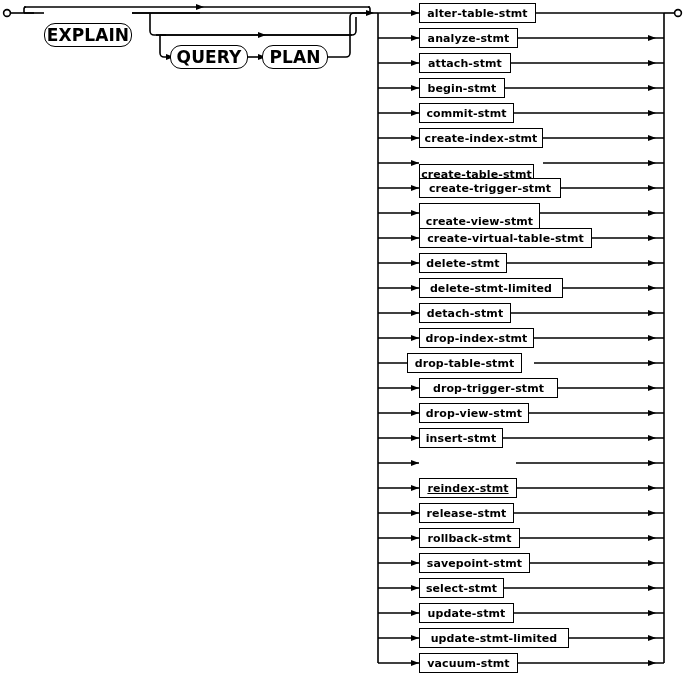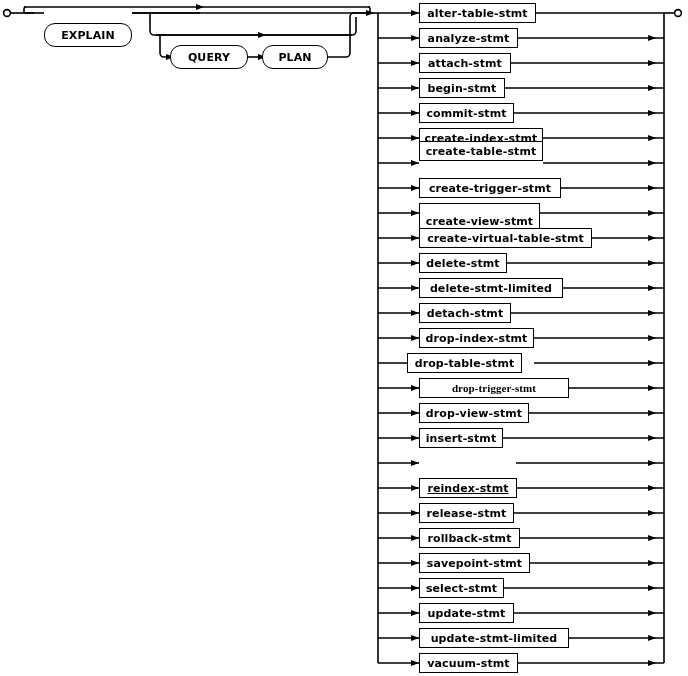--- a/index.html
+++ b/index.html
@@ -32,21 +32,21 @@
     font-size: 11px;
     line-height: 1;
     display: flex;
     align-items: center;
     justify-content: center;
     white-space: nowrap;
     letter-spacing: 0.1px;
   }
   .node.term {
     border-radius: 11px;
-    font-size: 11px;
+    font-size: 17px;
   }
   .node.rule {
     border-radius: 0;
   }
 </style>
 </head>
 <body>
 
 <div id="canvas">
 
@@ -251,21 +251,21 @@
   </div>
   <div class="node rule" style="left:419px; top:78px; width:86px; height:20px;">
     <span>begin-stmt</span>
   </div>
   <div class="node rule" style="left:419px; top:103px; width:95px; height:20px;">
     <span>commit-stmt</span>
   </div>
   <div class="node rule" style="left:419px; top:128px; width:124px; height:20px;">
     <span>create-index-stmt</span>
   </div>
-  <div class="node rule" style="left:419px; top:141px; width:124px; height:20px;">
+  <div class="node rule" style="left:419px; top:164px; width:115px; height:20px;">
     <span>create-table-stmt</span>
   </div>
   <div class="node rule" style="left:419px; top:178px; width:142px; height:20px;">
     <span>create-trigger-stmt</span>
   </div>
   <div class="node rule" style="left:419px; top:203px; width:121px; height:36px;">
     <span>create-view-stmt</span>
   </div>
   <div class="node rule" style="left:419px; top:228px; width:173px; height:20px;">
     <span>create-virtual-table-stmt</span>
@@ -278,21 +278,21 @@
   </div>
   <div class="node rule" style="left:419px; top:303px; width:92px; height:20px;">
     <span>detach-stmt</span>
   </div>
   <div class="node rule" style="left:419px; top:328px; width:115px; height:20px;">
     <span>drop-index-stmt</span>
   </div>
   <div class="node rule" style="left:407px; top:353px; width:115px; height:20px;">
     <span>drop-table-stmt</span>
   </div>
-  <div class="node rule" style="left:419px; top:378px; width:150px; height:20px;font-family:Liberation Serif, serif;">
+  <div class="node rule" style="left:419px; top:378px; width:139px; height:20px;">
     <span>drop-trigger-stmt</span>
   </div>
   <div class="node rule" style="left:419px; top:403px; width:110px; height:20px;">
     <span>drop-view-stmt</span>
   </div>
   <div class="node rule" style="left:419px; top:428px; width:84px; height:20px;">
     <span>insert-stmt</span>
   </div>
   <div class="node rule" style="left:419px; top:478px; width:98px; height:20px;text-decoration:underline;">
     <span>reindex-stmt</span>

